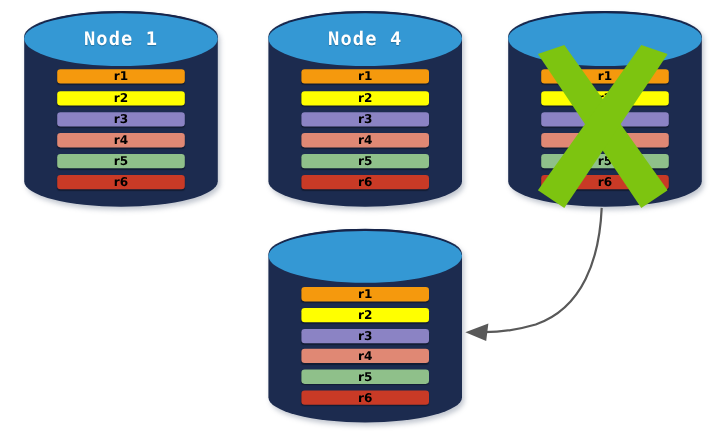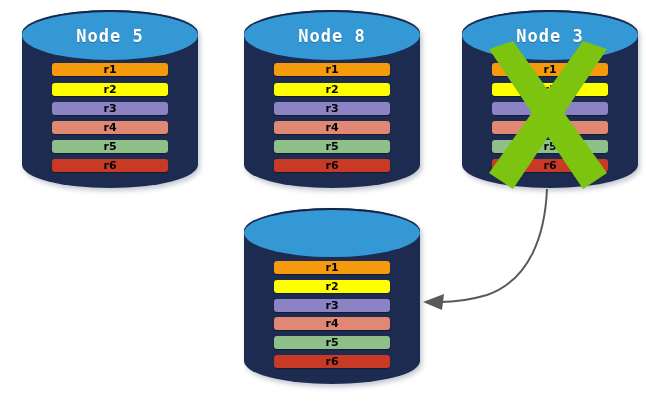--- a/index.html
+++ b/index.html
@@ -105,49 +105,48 @@
   }
 </style>
 </head>
 <body>
 
 <div id="canvas">
 
   <div class="node" id="node-1">
     <div class="node-body"></div>
     <div class="node-top"></div>
-    <div class="node-title">Node  5</div>
+    <div class="node-title">Node  1</div>
     <div class="records">
         <div class="record" style="background: rgb(245, 153, 13);">r1</div>
         <div class="record" style="background: rgb(255, 255, 0);">r2</div>
         <div class="record" style="background: rgb(139, 131, 196);">r3</div>
         <div class="record" style="background: rgb(224, 136, 116);">r4</div>
         <div class="record" style="background: rgb(143, 192, 138);">r5</div>
         <div class="record" style="background: rgb(201, 58, 38);">r6</div>
       </div>
   </div>
 
   <div class="node" id="node-2">
     <div class="node-body"></div>
     <div class="node-top"></div>
-    <div class="node-title">Node  8</div>
+    <div class="node-title">Node  4</div>
     <div class="records">
         <div class="record" style="background: rgb(245, 153, 13);">r1</div>
         <div class="record" style="background: rgb(255, 255, 0);">r2</div>
         <div class="record" style="background: rgb(139, 131, 196);">r3</div>
         <div class="record" style="background: rgb(224, 136, 116);">r4</div>
         <div class="record" style="background: rgb(143, 192, 138);">r5</div>
         <div class="record" style="background: rgb(201, 58, 38);">r6</div>
       </div>
   </div>
 
   <div class="node" id="node-3">
     <div class="node-body"></div>
     <div class="node-top"></div>
-    <div class="node-title">Node  3</div>
     <div class="records">
         <div class="record" style="background: rgb(245, 153, 13);">r1</div>
         <div class="record" style="background: rgb(255, 255, 0);">r2</div>
         <div class="record" style="background: rgb(139, 131, 196);">r3</div>
         <div class="record" style="background: rgb(224, 136, 116);">r4</div>
         <div class="record" style="background: rgb(143, 192, 138);">r5</div>
         <div class="record" style="background: rgb(201, 58, 38);">r6</div>
       </div>
   </div>
 

